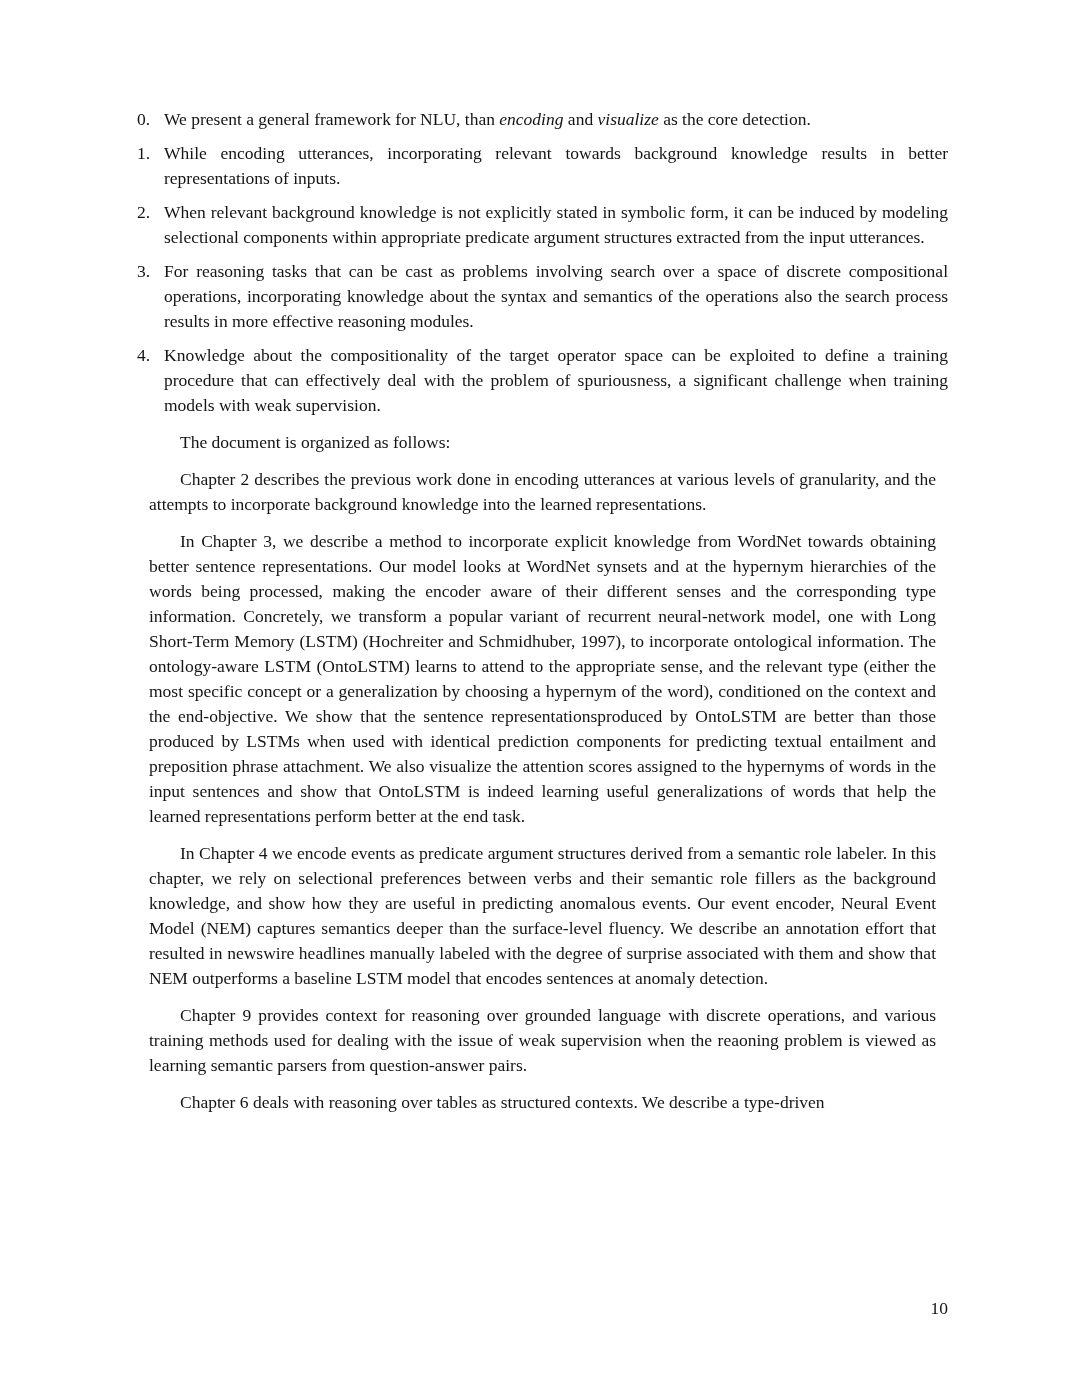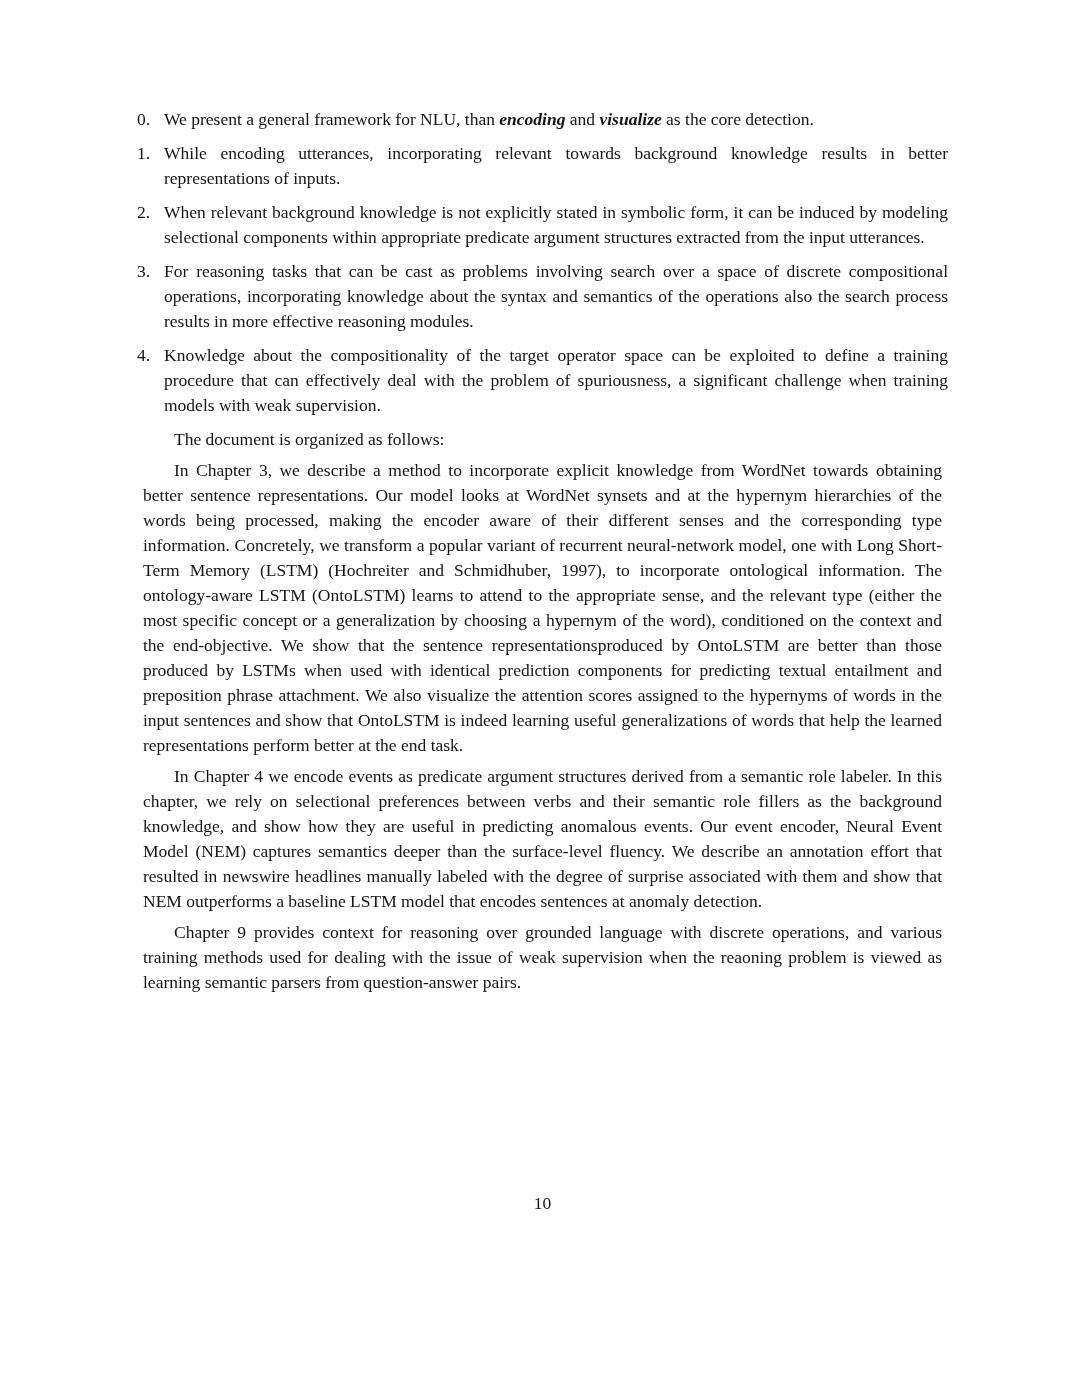--- a/index.html
+++ b/index.html
@@ -36,32 +36,32 @@
     width: 27px;
   }
   .list-item .body {
     flex: 1;
     text-align: justify;
   }
   .list-item .body p {
     margin: 0;
   }
   .para {
-    margin: 6px;
+    margin: 12px;
     text-align: justify;
     text-indent: 31px;
   }
   .footer {
     position: absolute;
     left: 137px;
     width: 811px;
-    top: 1191px;
-    text-align: center;
+    top: 1296px;
+    text-align: right;
   }
-  i { font-style: italic; font-weight: bold; }
+  i { font-style: italic; }
 </style>
 </head>
 <body>
 
 <div class="page">
   <div class="content">
 
     <div class="enum-list">
 
       <div class="list-item">
@@ -95,20 +95,22 @@
       <div class="list-item">
         <div class="marker">4.</div>
         <div class="body">
           <p>Knowledge about the compositionality of the target operator space can be exploited to define a training procedure that can effectively deal with the problem of spuriousness, a significant challenge when training models with weak supervision.</p>
         </div>
       </div>
 
     </div>
 
     <p class="para">The document is organized as follows:</p>
+    <p class="para">Chapter 2 describes the previous work done in encoding utterances at various levels of granularity, and the attempts to incorporate background knowledge into the learned representations.</p>
     <p class="para">In Chapter 3, we describe a method to incorporate explicit knowledge from WordNet towards obtaining better sentence representations. Our model looks at WordNet synsets and at the hypernym hierarchies of the words being processed, making the encoder aware of their different senses and the corresponding type information. Concretely, we transform a popular variant of recurrent neural-network model, one with Long Short-Term Memory (LSTM) (Hochreiter and Schmidhuber, 1997), to incorporate ontological information. The ontology-aware LSTM (OntoLSTM) learns to attend to the appropriate sense, and the relevant type (either the most specific concept or a generalization by choosing a hypernym of the word), conditioned on the context and the end-objective. We show that the sentence representationsproduced by OntoLSTM are better than those produced by LSTMs when used with identical prediction components for predicting textual entailment and preposition phrase attachment. We also visualize the attention scores assigned to the hypernyms of words in the input sentences and show that OntoLSTM is indeed learning useful generalizations of words that help the learned representations perform better at the end task.</p>
     <p class="para">In Chapter 4 we encode events as predicate argument structures derived from a semantic role labeler. In this chapter, we rely on selectional preferences between verbs and their semantic role fillers as the background knowledge, and show how they are useful in predicting anomalous events. Our event encoder, Neural Event Model (NEM) captures semantics deeper than the surface-level fluency. We describe an annotation effort that resulted in newswire headlines manually labeled with the degree of surprise associated with them and show that NEM outperforms a baseline LSTM model that encodes sentences at anomaly detection.</p>
     <p class="para">Chapter 9 provides context for reasoning over grounded language with discrete operations, and various training methods used for dealing with the issue of weak supervision when the reaoning problem is viewed as learning semantic parsers from question-answer pairs.</p>
+    <p class="para">Chapter 6 deals with reasoning over tables as structured contexts. We describe a type-driven</p>
 
   </div>
 
   <div class="footer">10</div>
 </div>
 
 </body></html>

